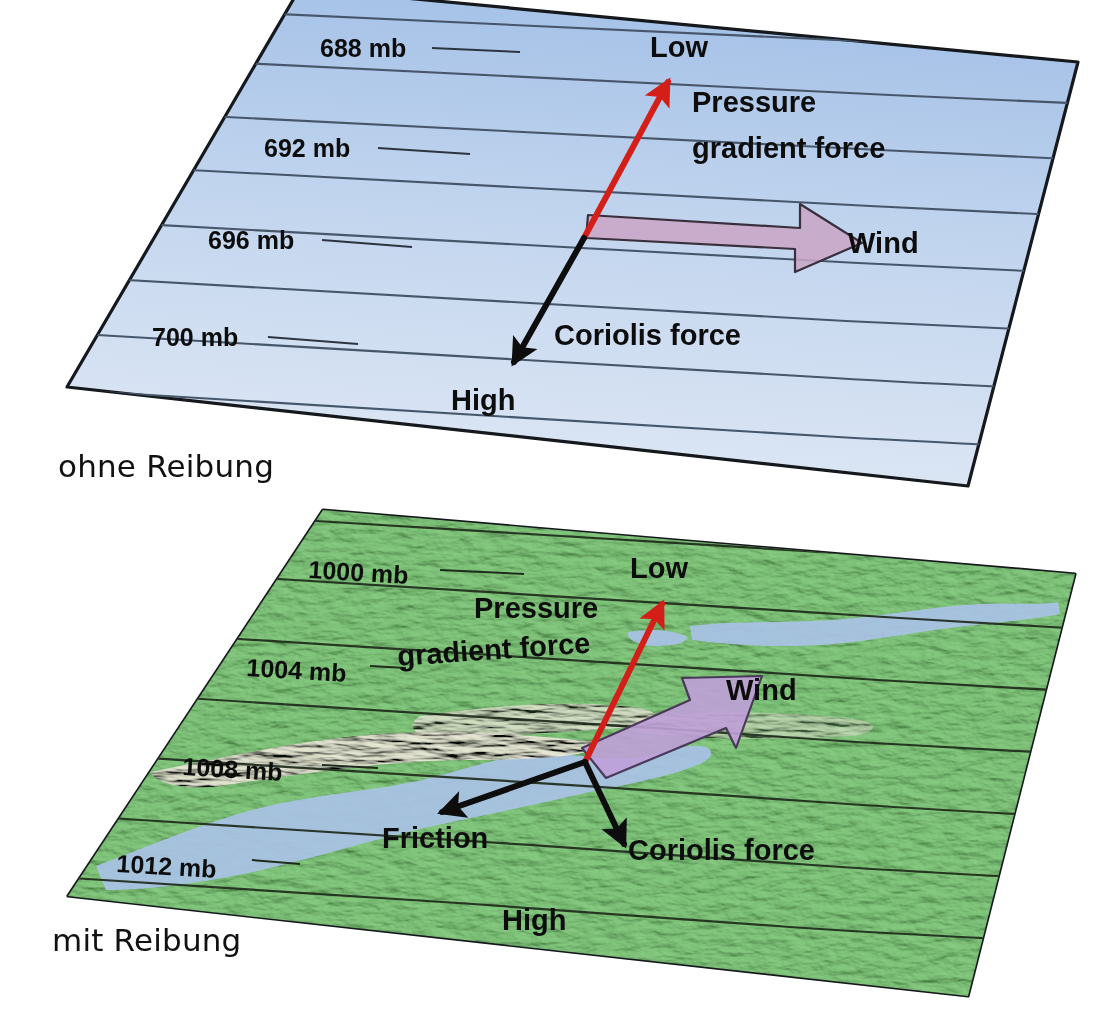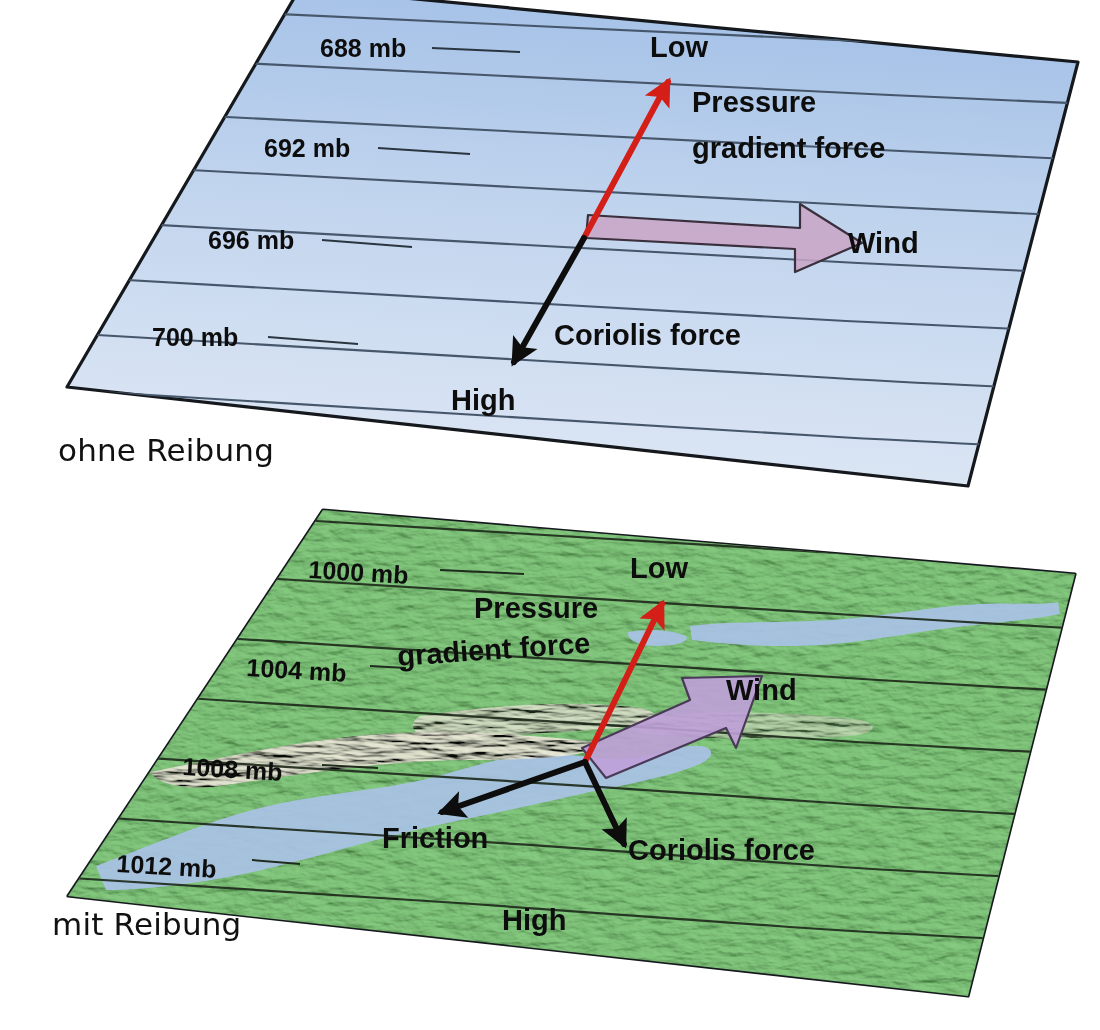--- a/index.html
+++ b/index.html
@@ -2,21 +2,21 @@
 <html><head>
 <meta charset="utf-8">
 <title>Geostrophic vs Friction Wind Diagram</title>
 <style>
   html,body{margin:0;padding:0;background:#ffffff;}
   body{width:1100px;height:1030px;position:relative;overflow:hidden;
        font-family:"Liberation Sans", sans-serif;}
   .stage{position:absolute;inset:0;width:1100px;height:776px;}
   svg.diagram{position:absolute;left:0;top:0;width:1100px;height:1030px;display:block;}
   .cap{position:absolute;font-family:"DejaVu Sans", sans-serif;font-size:31px;color:#111;
-       letter-spacing:.2px;white-space:nowrap;}
+       letter-spacing:.2px;white-space:nowrap;margin-top:16px;}
   .cap-top{left:58px;top:432px;}
   .cap-bot{left:52px;top:906px;}
   .lbl{font-family:"Liberation Sans", sans-serif;font-weight:700;fill:#0d0d0d;}
   .lbl-mb{font-size:25px;}
   .lbl-force{font-size:29px;}
   .lbl-hl{font-size:29px;}
 </style>
 </head>
 <body>
 

